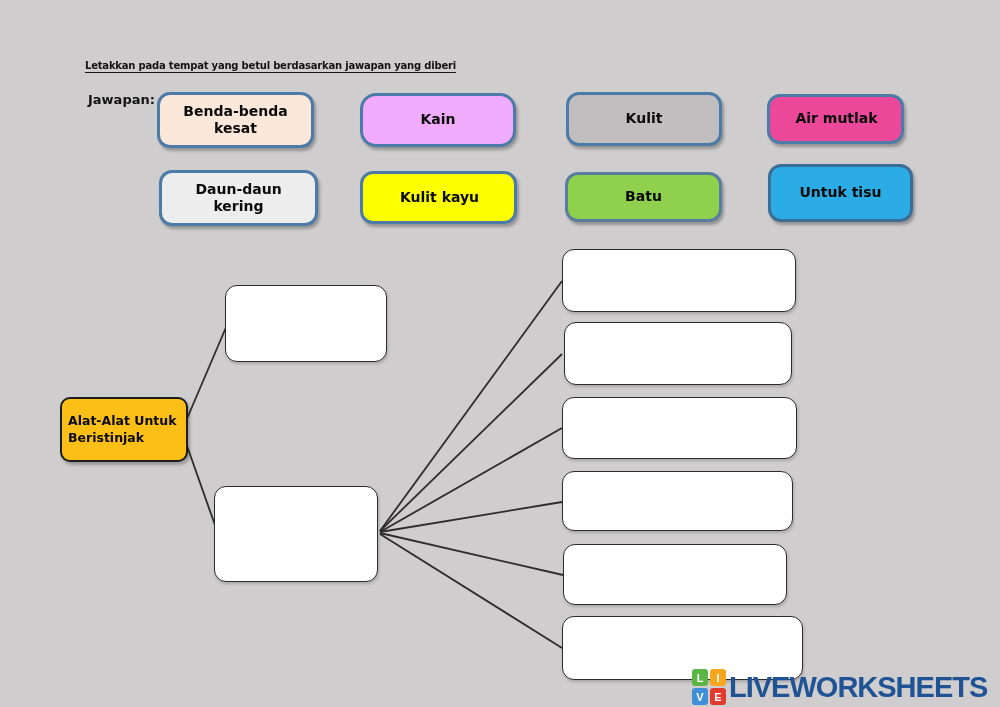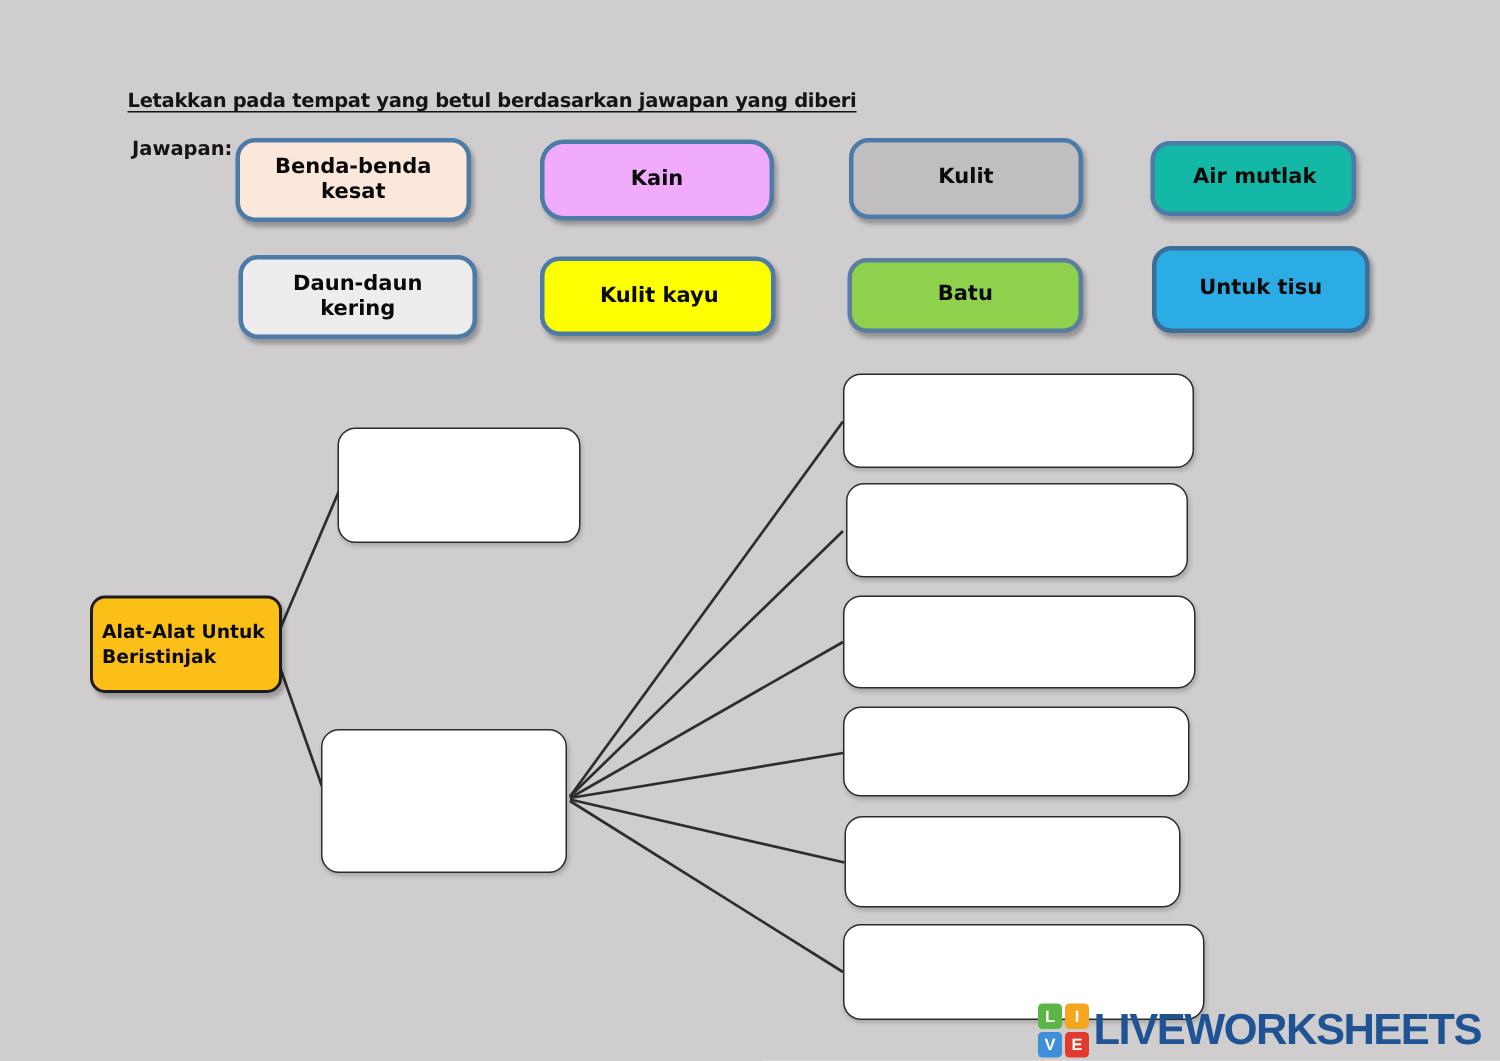--- a/index.html
+++ b/index.html
@@ -4,21 +4,21 @@
 <style>
   * { margin:0; padding:0; box-sizing:border-box; }
   html,body { width:1000px; height:707px; }
   body { font-family:"DejaVu Sans","Liberation Sans",sans-serif; }
   .page {
     position:relative; width:1000px; height:707px;
     background:#cfcdce; overflow:hidden;
   }
   .title {
     position:absolute; left:85px; top:60px;
-    font-size:13px; font-weight:700; color:#141414;
+    font-size:10px; font-weight:700; color:#141414;
     letter-spacing:-0.2px;
     text-decoration:underline; text-underline-offset:3px;
   }
   .jawapan {
     position:absolute; left:88px; top:92px;
     font-size:13px; font-weight:700; color:#141414;
   }
   .chip {
     position:absolute;
     border:3px solid #4d7ba8; border-radius:13px;
@@ -80,21 +80,21 @@
 <body>
 
 <div class="page" style="background: rgb(207, 205, 206);">
 
   <div class="title">Letakkan pada tempat yang betul berdasarkan jawapan yang diberi</div>
   <div class="jawapan">Jawapan:</div>
 
   <div class="chip chip0" style="background-color: rgb(251, 232, 219); border-color: rgb(77, 123, 168);">Benda-benda kesat</div>
   <div class="chip chip1" style="background-color: #f0abfc; border-color: rgb(77, 123, 168); border-radius: 16px;">Kain</div>
   <div class="chip chip2" style="background-color: rgb(192, 190, 191); border-color: rgb(77, 123, 168);">Kulit</div>
-  <div class="chip chip3" style="background-color: #14b8a6; border-color: rgb(77, 123, 168); padding-left: 16px;">Air mutlak</div>
+  <div class="chip chip3" style="background-color: #ec4899; border-color: rgb(77, 123, 168); padding-left: 16px;">Air mutlak</div>
   <div class="chip chip4" style="background-color: rgb(237, 237, 238); border-color: rgb(77, 123, 168);">Daun-daun kering</div>
   <div class="chip chip5" style="background-color: rgb(253, 255, 1); border-color: rgb(77, 123, 168);">Kulit kayu</div>
   <div class="chip chip6" style="background-color: rgb(143, 208, 76); border-color: rgb(90, 125, 160);">Batu</div>
   <div class="chip chip7" style="background-color: rgb(44, 172, 228); border-color: rgb(60, 109, 150);">Untuk tisu</div>
 
   <svg class="wires" viewBox="0 0 1000 707" xmlns="http://www.w3.org/2000/svg">
     <g stroke="#2d2d2d" stroke-width="1.8" fill="none">
       <line x1="186" y1="421" x2="227" y2="325"></line>
       <line x1="186" y1="443" x2="216" y2="528"></line>
       <line x1="380" y1="531" x2="562" y2="281"></line>

